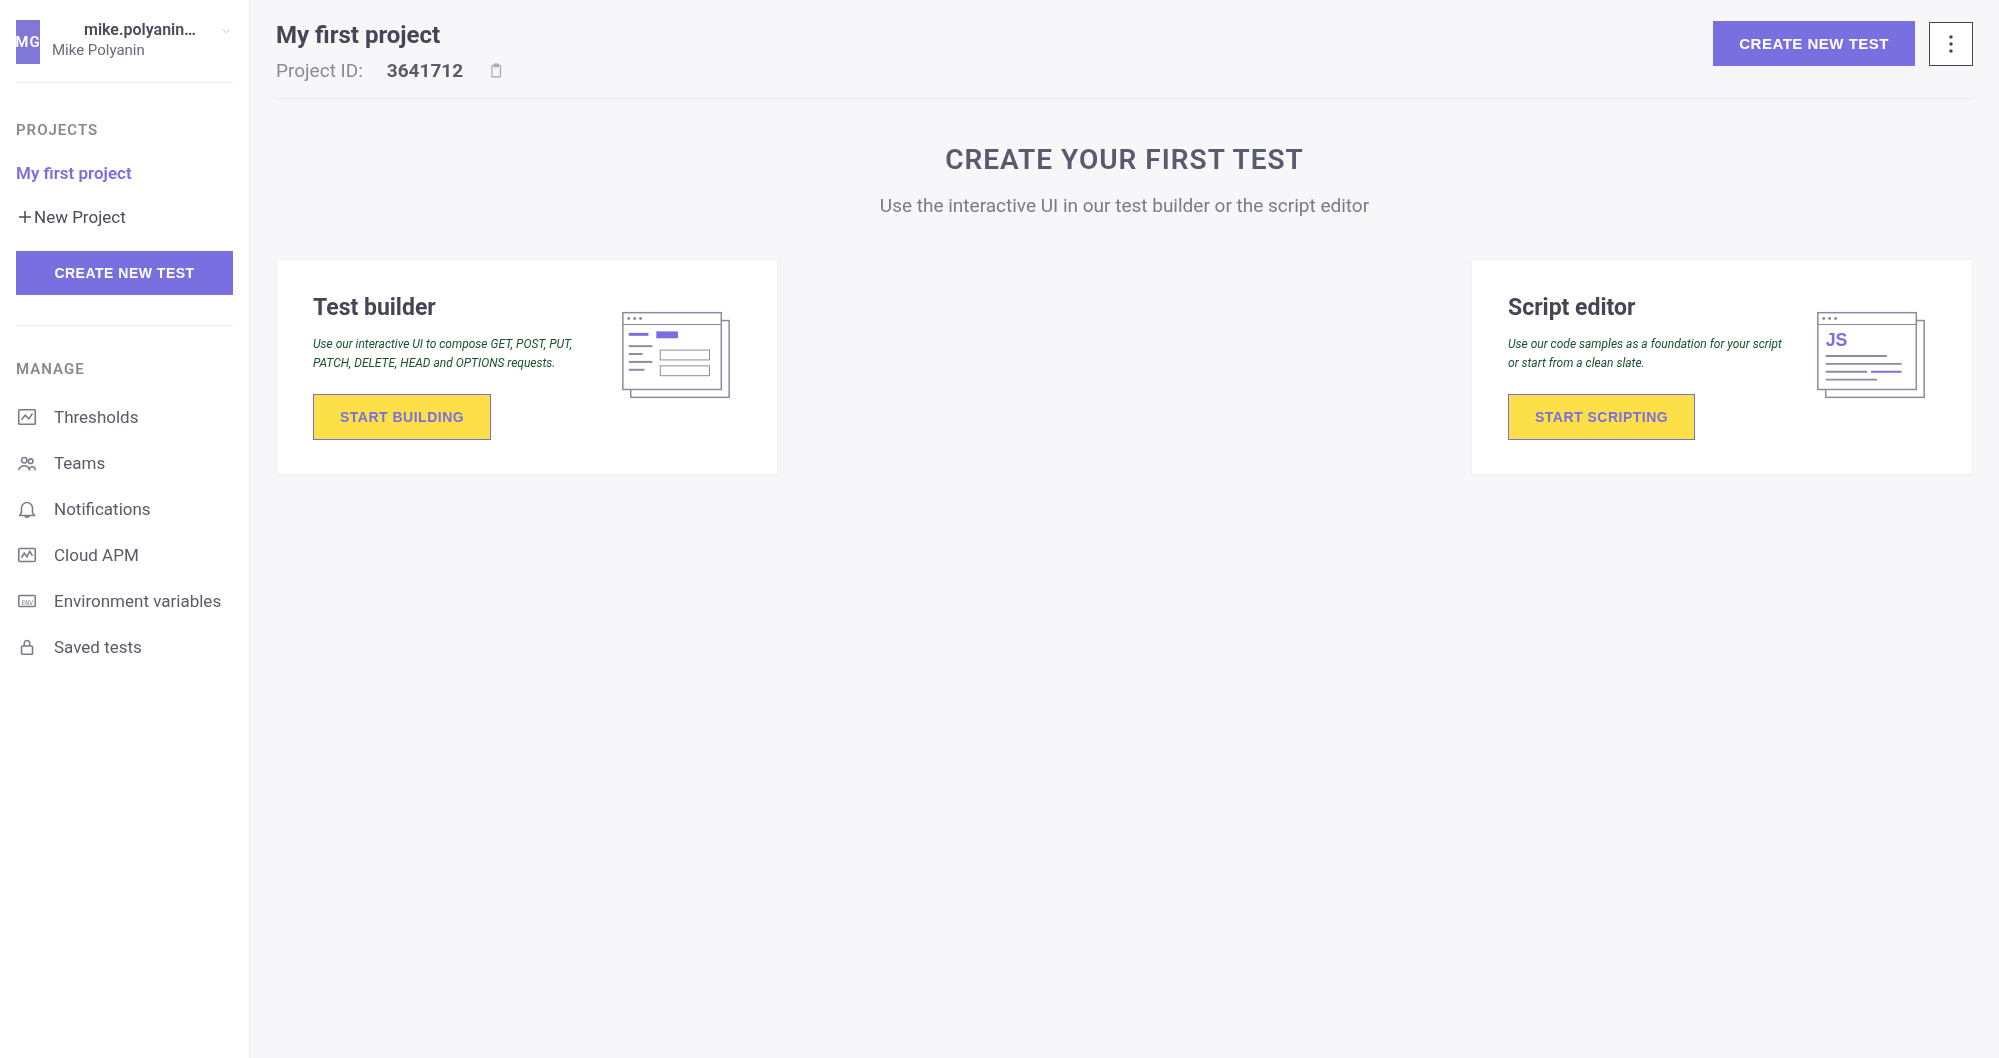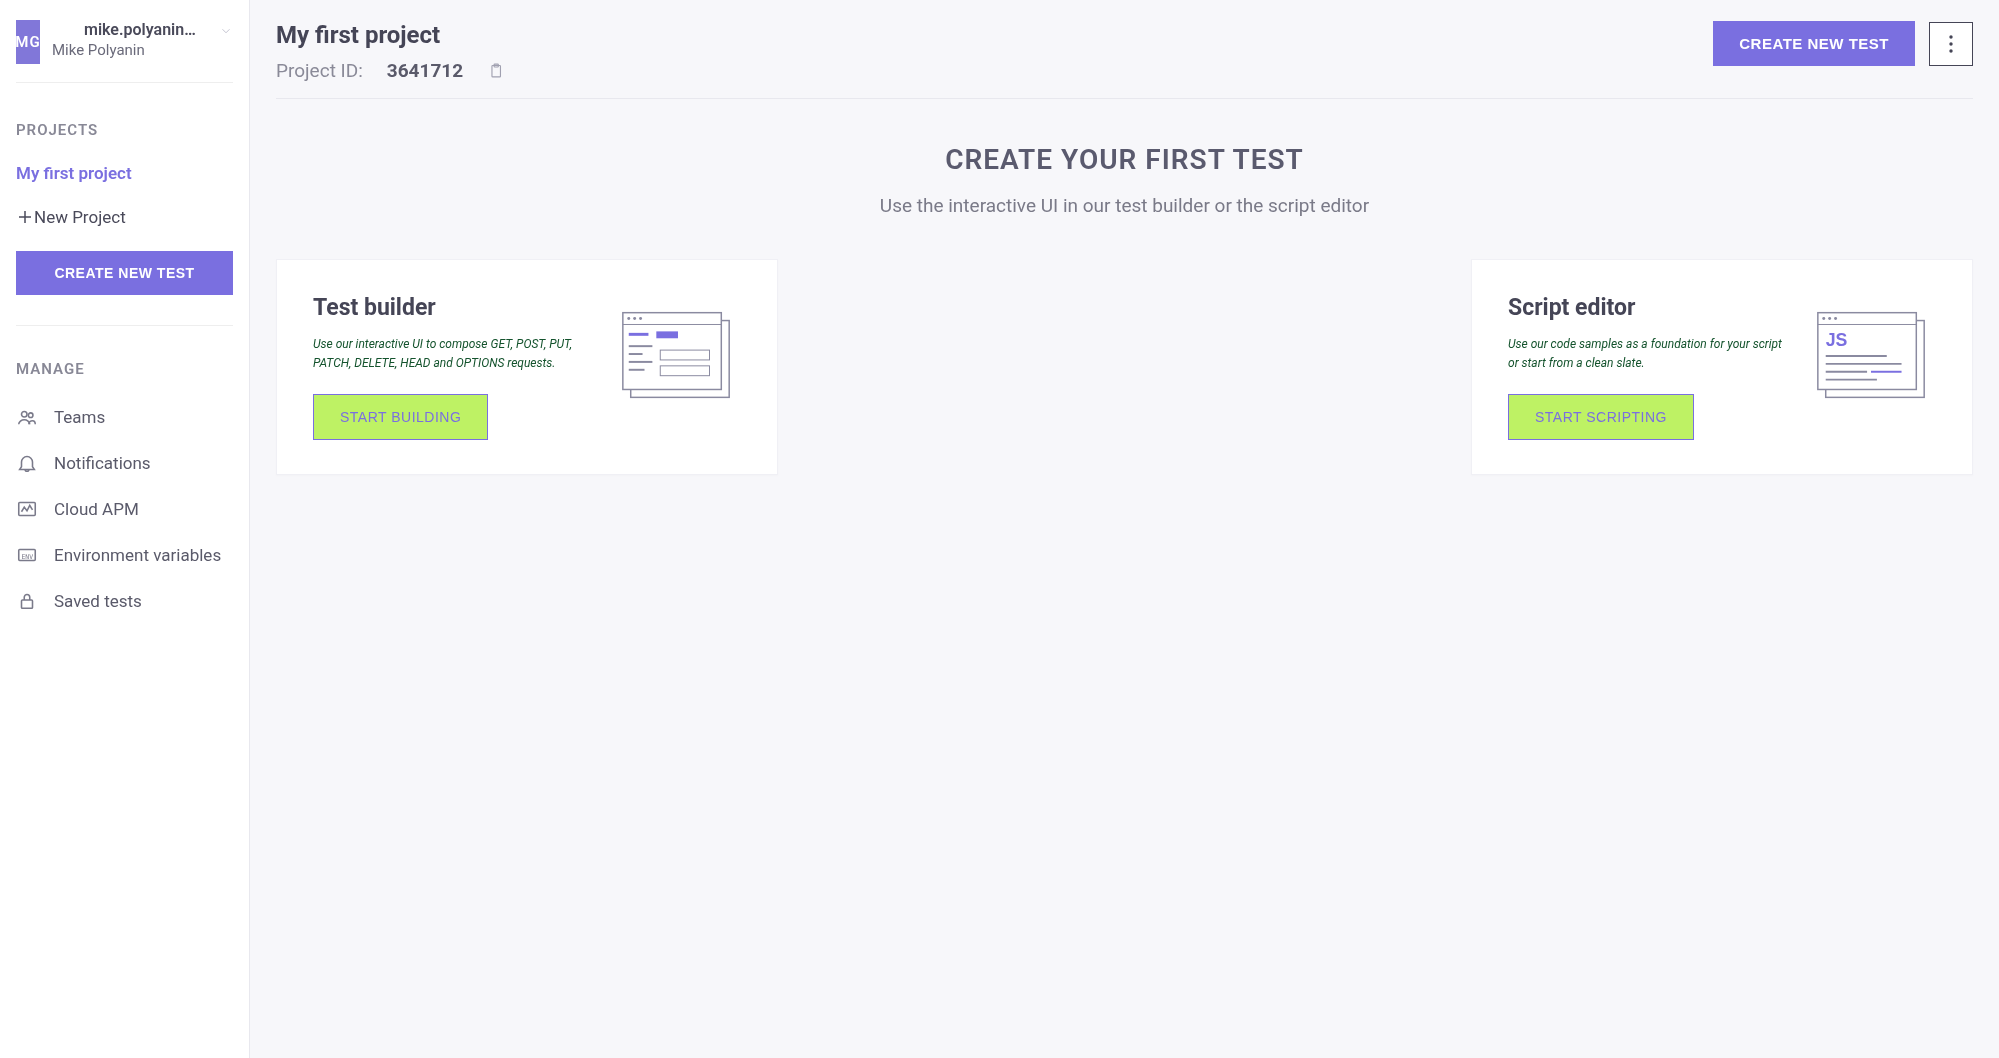--- a/index.html
+++ b/index.html
@@ -123,22 +123,22 @@
     }
     .card {
       background: #fff; border: 1px solid #f0f0f5; width: 502px;
       padding: 34px 36px; display: flex; gap: 20px; align-items: flex-start;
       box-shadow: 0 1px 2px rgba(0,0,0,0.02);
     }
     .card-body { flex: 1; display:flex; flex-direction:column; gap: 14px;}
     .card-title { font-size: 23px; font-weight: 700; color: #454556;}
     .card-desc { font-size: 12px; color: #14532d; line-height: 1.55; font-style: italic;}
     .card-btn {
-      border: 1.8px solid #7a6fe0; color: #7a6fe0; background:#bef264;
-      font-weight: 400; letter-spacing: 0.5px; font-size: 14px;
+      border: 1.8px solid #7a6fe0; color: #7a6fe0; background:#fde047;
+      font-weight: 700; letter-spacing: 0.5px; font-size: 14px;
       padding: 14px 26px; cursor:pointer; width: fit-content; margin-top: 8px;
     }
     .card-illus { width: 128px; height: 100px; flex-shrink:0; margin-top: 12px;}
   </style>
 </head>
 <body>
 
 <aside class="sidebar">
   <div class="user-block">
     <div class="avatar">MG</div>
@@ -160,20 +160,27 @@
       </svg>
     <span>New Project</span>
   </div>
 
   <button class="create-test-btn">CREATE NEW TEST</button>
 
   <div class="divider"></div>
   <div class="section-label">MANAGE</div>
 
   <div class="manage-list">
+    <div class="manage-item">
+      <svg class="manage-icon" viewBox="0 0 24 24">
+          <rect x="3" y="4" width="18" height="16" rx="1"></rect>
+          <polyline points="6 15 10 10 14 14 18 8"></polyline>
+        </svg>
+      <span>Thresholds</span>
+    </div>
     <div class="manage-item">
       <svg class="manage-icon" viewBox="0 0 24 24">
           <circle cx="9" cy="9" r="3"></circle>
           <circle cx="16" cy="10" r="2.5"></circle>
           <path d="M3 20c0-3 3-5 6-5s6 2 6 5"></path>
           <path d="M14 20c0-2.5 2-4 4-4s3 1.5 3 4"></path>
         </svg>
       <span>Teams</span>
     </div>
     <div class="manage-item">

